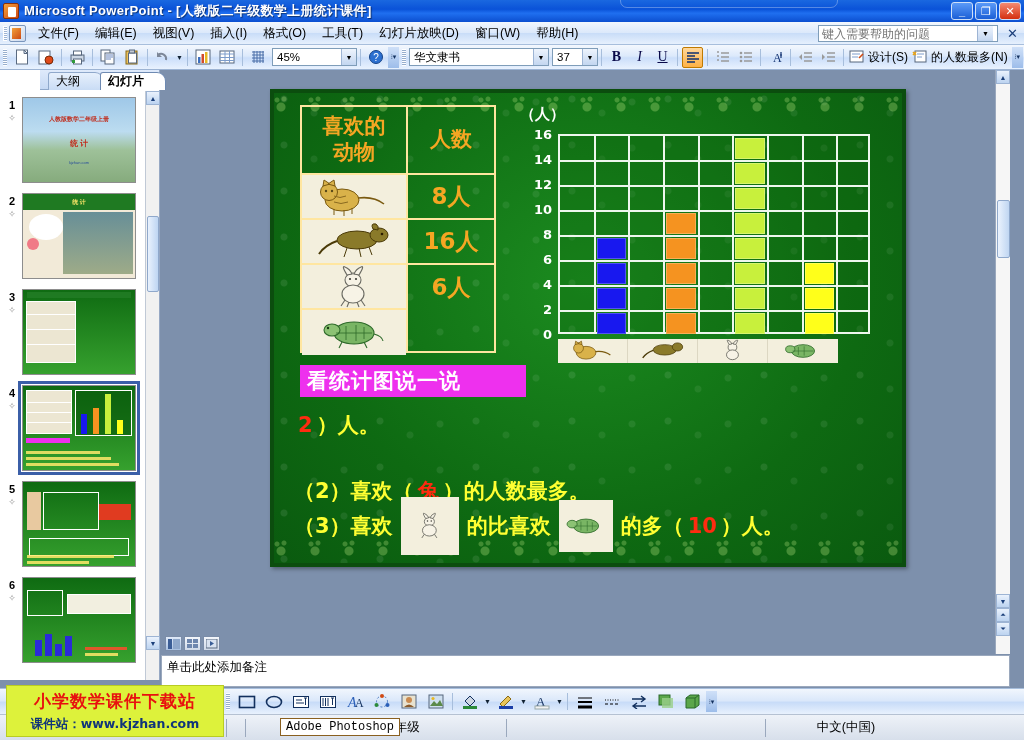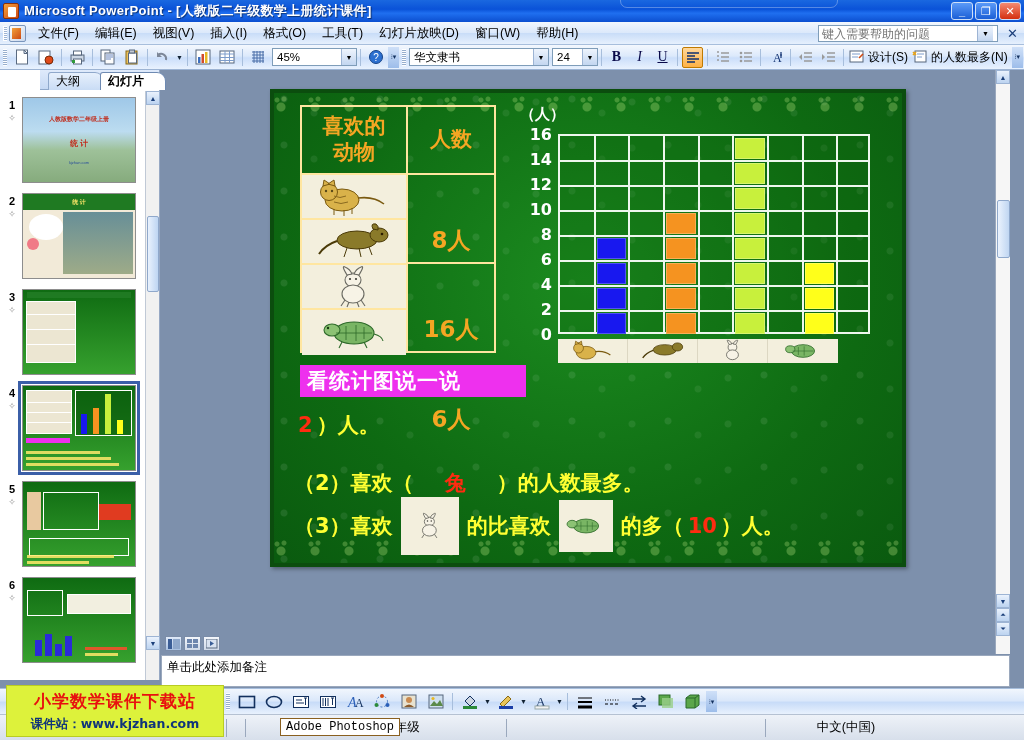--- a/index.html
+++ b/index.html
@@ -151,31 +151,31 @@
   #anitable .col1{position:absolute;left:0;top:0;width:104px;height:100%;}
   #anitable .col2{position:absolute;left:104px;top:0;right:0;height:100%;border-left:2px solid #ffe6a0;}
   .hcell{height:68px;display:flex;align-items:center;justify-content:center;
     border-bottom:2px solid #ffe6a0;color:#f5a623;font-weight:bold;font-size:21px;line-height:1.22;text-align:center;
     font-family:"DejaVu Sans","Liberation Sans",sans-serif;}
   .hcell.two{flex-direction:column;}
   .acell{height:45px;border-bottom:2px solid #ffe6a0;background:#f3efdd;position:relative;overflow:hidden;}
   .acell:last-child{border-bottom:0;}
   .ncell{height:45px;display:flex;align-items:center;justify-content:center;color:#f5a623;
     font-weight:bold;font-size:23px;border-bottom:2px solid #ffe6a0;
-    font-family:"DejaVu Sans","Liberation Sans",sans-serif;margin-top:44px;}
+    font-family:"DejaVu Sans","Liberation Sans",sans-serif;}
   .ncell:last-child{border-bottom:0;}
   
   #chartwrap{position:absolute;left:238px;top:8px;width:372px;height:262px;}
   #chart-unit{position:absolute;left:8px;top:4px;color:#fff;font-size:15px;font-weight:bold;
     font-family:"DejaVu Sans","Liberation Sans",sans-serif;}
   #chart-title{position:absolute;left:60px;top:8px;width:250px;text-align:center;color:#fff;
     font-size:21px;font-weight:bold;letter-spacing:1px;
     font-family:"DejaVu Sans","Liberation Sans",sans-serif;text-shadow:1px 1px 1px rgba(0,0,0,.4);}
   #ylabels{position:absolute;left:0;top:30px;width:44px;height:206px;}
-  #ylabels div{position:absolute;right:4px;color:#fff;font-size:16px;font-weight:bold;
+  #ylabels div{position:absolute;right:4px;color:#fff;font-size:13px;font-weight:bold;
     font-family:"DejaVu Sans","Liberation Sans",sans-serif;transform:translateY(-50%);}
   #grid{position:absolute;left:46px;top:33px;width:312px;height:200px;
     border:2px solid #eef7ee;background:rgba(12,100,14,.30);}
   .gline-h{position:absolute;left:0;right:0;height:2px;background:#eef7ee;}
   .gline-v{position:absolute;top:0;bottom:0;width:2px;background:#eef7ee;}
   .barcell{position:absolute;border:1px solid rgba(255,255,255,.25);}
   #xpics{position:absolute;left:46px;top:238px;width:282px;height:24px;display:flex;}
   .xpic{width:70px;height:24px;background:#f3efdd;border-right:1px solid #dcd7c2;position:relative;overflow:hidden;}
   
   #pinkbar{position:absolute;left:26px;top:272px;width:226px;height:32px;background:#ee30ee;
@@ -338,21 +338,21 @@
       </svg>
   </div>
   <div class="ovf">⁝▾</div>
 
   <div class="tgrip"></div>
   <div class="fontbox">
     <span>华文隶书</span>
     <div class="arrow" style="width:15px;height:16px;background:linear-gradient(180deg,#eef4fd,#c3d6f0);border-left:1px solid #9db4d4;display:flex;align-items:center;justify-content:center;font-size:7px;">▼</div>
   </div>
   <div class="sizebox" style="margin-left:3px;">
-    <span>24</span>
+    <span>37</span>
     <div class="arrow" style="width:15px;height:16px;background:linear-gradient(180deg,#eef4fd,#c3d6f0);border-left:1px solid #9db4d4;display:flex;align-items:center;justify-content:center;font-size:7px;">▼</div>
   </div>
   <div class="tsep"></div>
   <div class="fbtn" style="font-weight:bold;font-family:'Liberation Serif',serif;">B</div>
   <div class="fbtn" style="font-style:italic;font-family:'Liberation Serif',serif;">I</div>
   <div class="fbtn" style="text-decoration:underline;font-family:'Liberation Serif',serif;">U</div>
   <div class="tsep"></div>
   <div class="fbtn pressed">
     <svg width="14" height="13">
         <path d="M1 2h12M1 5h8M1 8h12M1 11h8" stroke="#103070" stroke-width="1.6"></path>
@@ -706,21 +706,21 @@
     </div>
 
     <div id="pinkbar">
       <span>看统计图说一说</span>
     </div>
 
     <div class="qline" style="top:318px;">
       <span class="qred">2</span>
       <span>）人。</span>
     </div>
-    <div class="qline" style="top:376px;gap:27px;">
+    <div class="qline" style="top:384px;">
       <span>（2）喜欢（</span>
       <span class="qred">兔</span>
       <span>）的人数最多。</span>
     </div>
     <div class="qline" style="top:404px;">
       <span>（3）喜欢</span>
       <span class="qpic">
         <svg class="an" width="44" height="50" viewBox="0 0 70 42">
             <g fill="#f7f3e6" stroke="#6a6a62" stroke-width="1.4">
               <ellipse cx="34" cy="14" rx="8" ry="7"></ellipse>

